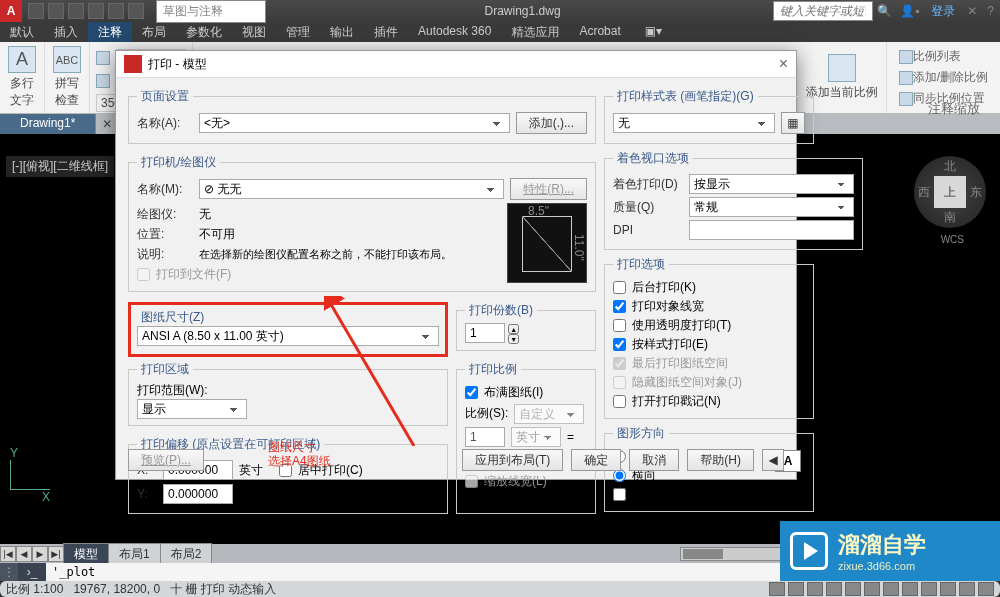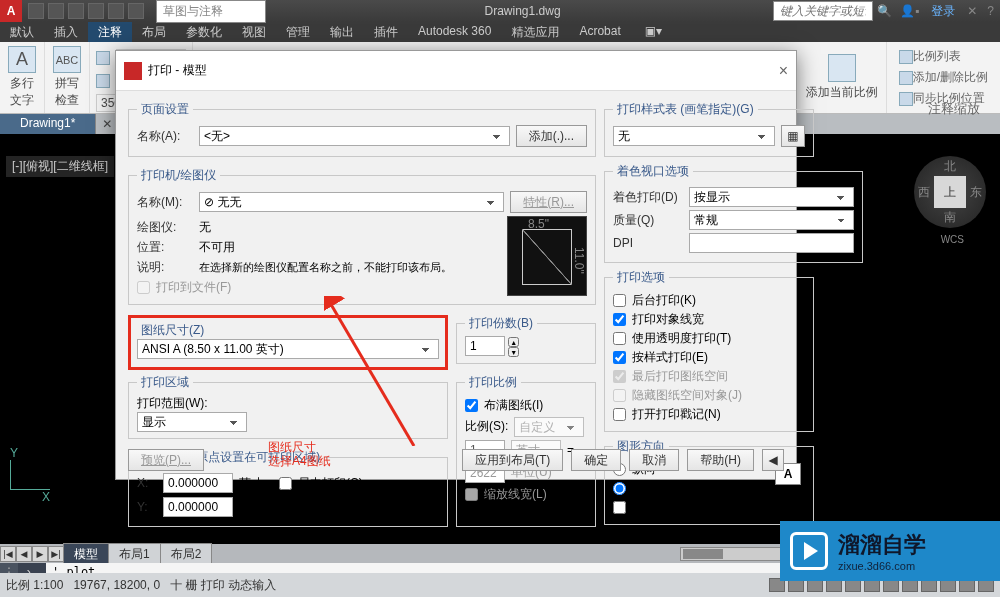--- a/index.html
+++ b/index.html
@@ -36,21 +36,21 @@
 
 .space { position: absolute; top: 134px; bottom: 53px; left: 0; right: 0; background: #000; }
 .space-label { position: absolute; top: 22px; left: 6px; color: #ccc; background: rgba(40,40,40,.9); padding: 2px 6px; }
 .ucs { position: absolute; left: 10px; bottom: 40px; color: #5a9; font-family: monospace; font-size: 13px; }
 .nav-cube { position: absolute; right: 14px; top: 22px; width: 72px; height: 72px; border-radius: 50%; background: radial-gradient(#444,#222); display: flex; align-items: center; justify-content: center; color: #888; }
 .nav-cube .cube { width: 32px; height: 32px; background: #d8d8d8; color: #333; display: flex; align-items: center; justify-content: center; }
 .wcs { position: absolute; right: 36px; top: 100px; color: #888; font-size: 10px; }
 
 
 .dialog { position: absolute; left: 115px; top: 50px; width: 682px; height: 430px; background: #f1f1f1; border: 1px solid #999; box-shadow: 0 4px 20px rgba(0,0,0,.5); }
-.dlg-title { height: 40px; background: #fff; border-bottom: 1px solid #ddd; display: flex; align-items: center; padding: 0 8px; }
+.dlg-title { height: 27px; background: #fff; border-bottom: 1px solid #ddd; display: flex; align-items: center; padding: 0 8px; }
 .dlg-title .aic { width: 18px; height: 18px; background: #c82828; margin-right: 6px; }
 .dlg-title .close { margin-left: auto; font-size: 16px; color: #666; }
 .dlg-body { padding: 10px 12px; display: grid; grid-template-columns: 320px 140px 210px; gap: 4px 8px; }
 fieldset { border: 1px solid #c8c8c8; padding: 4px 8px 6px; margin-bottom: 6px; }
 legend { color: #3a5a8a; padding: 0 4px; }
 .row { display: flex; align-items: center; margin: 3px 0; gap: 6px; }
 .row label { width: 56px; color: #333; }
 select, input[type=text] { height: 20px; border: 1px solid #aaa; background: #fff; padding: 0 4px; font-size: 12px; }
 select { appearance: none; background-image: linear-gradient(45deg,transparent 50%,#555 50%), linear-gradient(135deg,#555 50%,transparent 50%); background-position: calc(100% - 12px) 8px, calc(100% - 8px) 8px; background-size: 4px 4px; background-repeat: no-repeat; padding-right: 18px; }
 .btn { height: 22px; padding: 0 12px; background: linear-gradient(#f8f8f8,#e5e5e5); border: 1px solid #999; color: #333; cursor: pointer; }
@@ -80,26 +80,26 @@
 .btm-tabs .scroll { margin-left: auto; width: 320px; height: 14px; background: #ccc; border: 1px solid #888; position: relative; }
 .btm-tabs .scroll .thumb { position: absolute; left: 2px; top: 1px; width: 40px; height: 10px; background: #888; }
 
 
 .cmdline { position: absolute; bottom: 16px; left: 0; right: 0; height: 18px; background: #2f3640; display: flex; align-items: center; }
 .cmdline .handle { width: 18px; height: 18px; background: #4a5360; color: #aaa; display:flex; align-items:center; justify-content:center; }
 .cmdline .prompt { width: 28px; height: 18px; background: #3a4250; color: #d8d8d8; display:flex; align-items:center; justify-content:center; }
 .cmdline input { flex: 1; background: #f5f5f5; border: none; height: 18px; padding: 0 6px; font-family: monospace; }
 
 
-.status { position: absolute; bottom: 0; left: 0; right: 0; height: 24px; background: #d4d7da; color: #333; display: flex; align-items: center; gap: 10px; padding: 0 6px; font-size: 11px; }
+.status { position: absolute; bottom: 0; left: 0; right: 0; height: 16px; background: #d4d7da; color: #333; display: flex; align-items: center; gap: 10px; padding: 0 6px; font-size: 11px; border-radius: 6px; }
 .status .icons { margin-left: auto; display: flex; gap: 3px; }
 .status .icons span { width: 16px; height: 14px; background: #888; border: 1px solid #666; }
 
 
-.watermark { position: absolute; right: 0; bottom: 16px; width: 220px; height: 60px; background: #1e88c9; color: #0f172a; display: flex; align-items: center; gap: 10px; padding: 6px 10px; }
+.watermark { position: absolute; right: 0; bottom: 16px; width: 220px; height: 60px; background: #1e88c9; color: #fef9c3; display: flex; align-items: center; gap: 10px; padding: 6px 10px; }
 .watermark .play { width: 38px; height: 38px; border: 3px solid #fff; border-radius: 6px; display:flex; align-items:center; justify-content:center; }
 .watermark .play::after { content:""; border-left: 14px solid #fff; border-top: 9px solid transparent; border-bottom: 9px solid transparent; margin-left: 4px; }
 .watermark .txt { font-size: 22px; font-weight: bold; }
 .watermark .sub { font-size: 11px; opacity: .9; display:block; }
 
 .disabled-text { color: #999; }
 </style>
 </head>
 <body>
 

